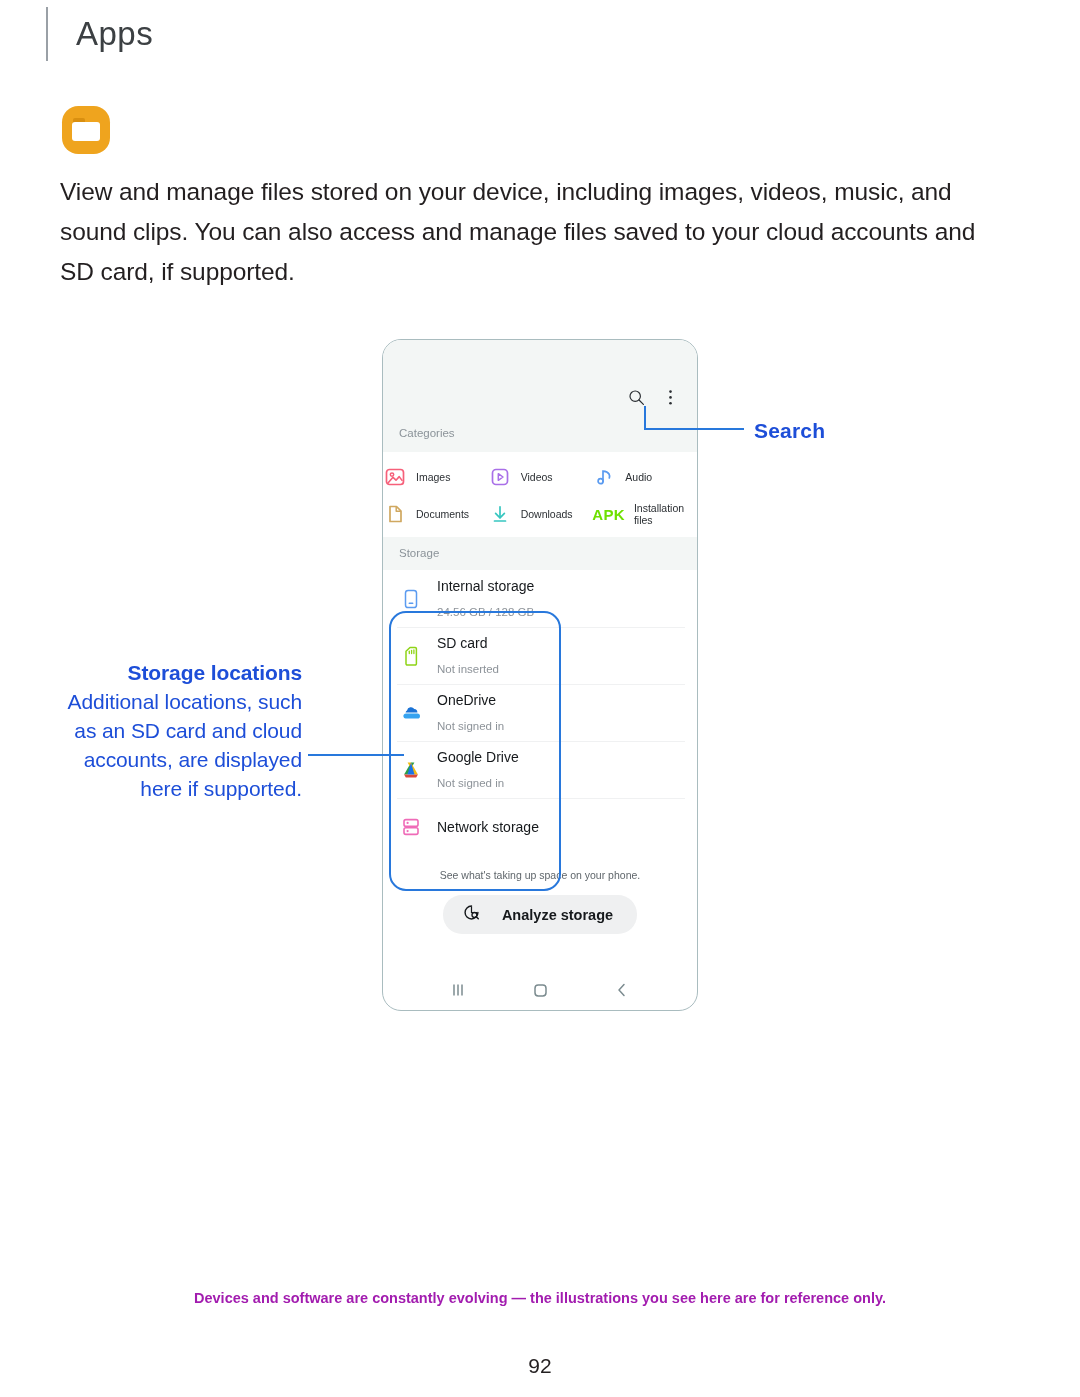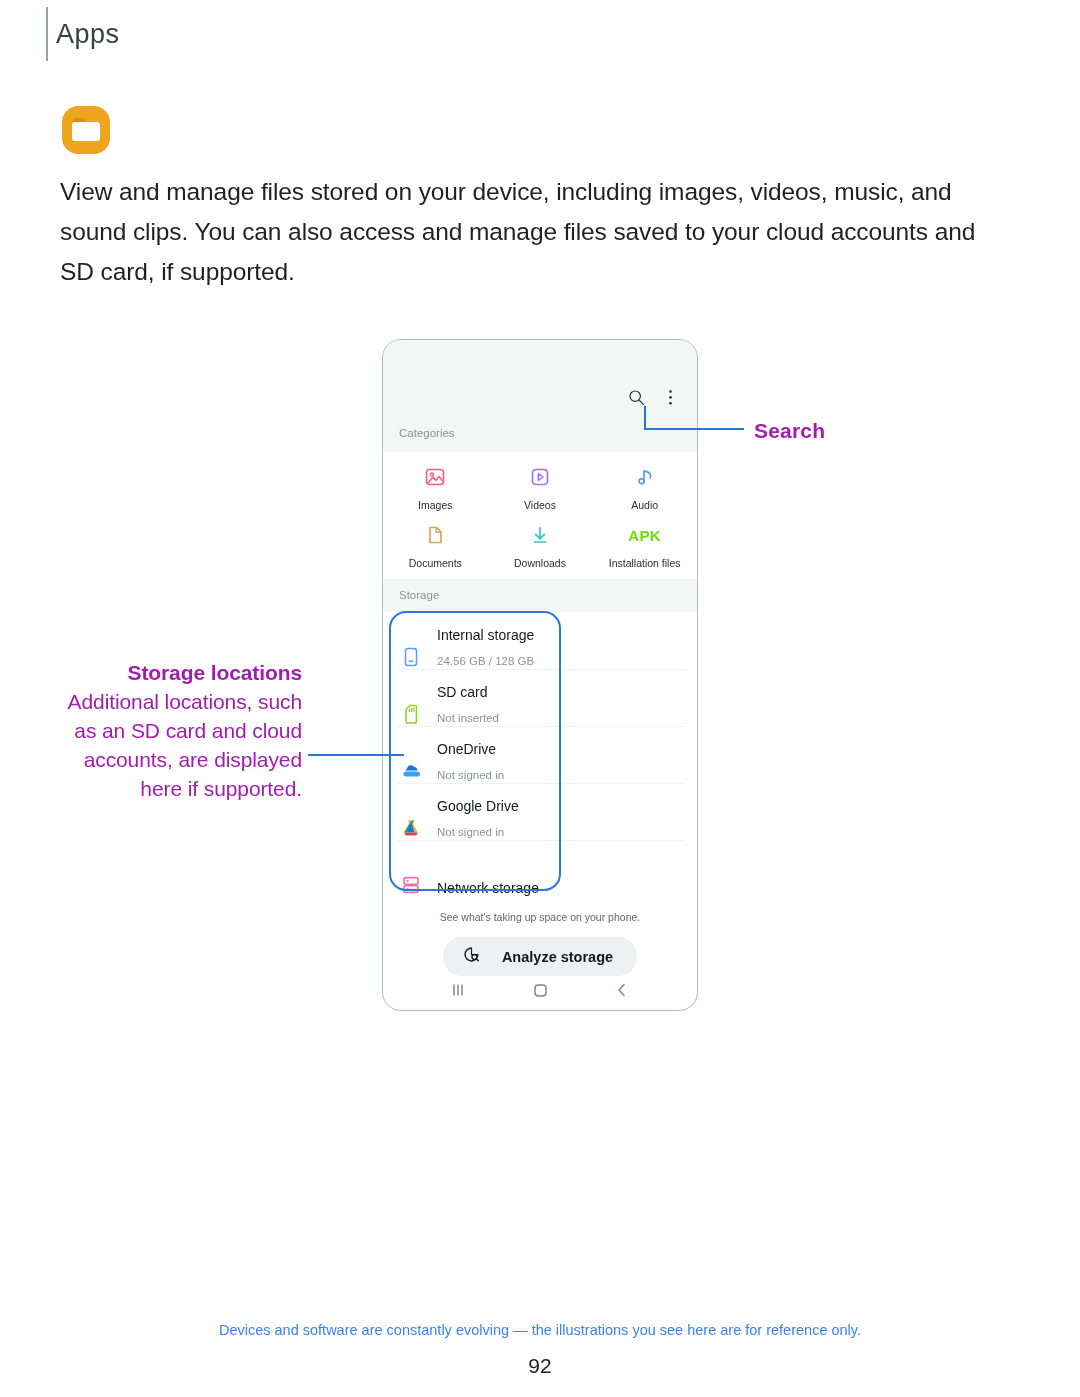--- a/index.html
+++ b/index.html
@@ -24,22 +24,22 @@
     height: 56px;
     display: flex;
     align-items: center;
   }
   #header-rule {
     width: 2px;
     height: 54px;
     background: #9aa0a6;
   }
   #header-title {
-    margin-left: 8px;
-    font-size: 27px;
+    margin-left: 28px;
+    font-size: 33px;
     font-weight: 400;
     color: #3c4043;
     letter-spacing: 0.5px;
   }
 
   
   #app-title-row {
     position: absolute;
     left: 62px;
     top: 106px;
@@ -142,21 +142,21 @@
 
   #categories-grid {
     background: #ffffff;
     padding: 12px 0 10px 0;
     display: grid;
     grid-template-columns: repeat(3, 1fr);
     row-gap: 11px;
   }
   .cat-cell {
     display: flex;
-    flex-direction: column;
+    flex-direction: row;
     align-items: center;
     gap: 9px;
   }
   .cat-ico {
     height: 26px;
     display: flex;
     align-items: center;
     justify-content: center;
   }
   .cat-label {
@@ -168,21 +168,21 @@
     font-weight: bold;
     color: #6ee000;
     letter-spacing: 0.3px;
   }
 
   #storage-list {
     background: #ffffff;
   }
   .storage-row {
     display: flex;
-    align-items: flex-end;
+    align-items: center;
     height: 57px;
     padding-left: 15px;
     position: relative;
   }
   .storage-row + .storage-row::before {
     content: "";
     position: absolute;
     left: 14px;
     right: 12px;
     top: 0;
@@ -253,21 +253,21 @@
     justify-content: center;
     width: 30px;
     height: 22px;
   }
 
   
   .callout-label {
     position: absolute;
     font-size: 21px;
     line-height: 29px;
-    color: #a21caf;
+    color: #1d4ed8;
   }
   #search-callout-label {
     left: 754px;
     top: 416px;
     font-weight: bold;
     letter-spacing: 0.2px;
   }
   #storage-callout-label {
     left: 60px;
     top: 658px;
@@ -309,24 +309,25 @@
     border: 2px solid #2878dc;
     border-radius: 17px;
     box-sizing: border-box;
   }
 
   
   #footer-note {
     position: absolute;
     left: 0;
     right: 0;
-    top: 1322px;
+    top: 1290px;
     text-align: center;
     font-size: 14.5px;
-    color: #3b82f6;
+    color: #a21caf;
+    font-weight: bold;
   }
   #page-number {
     position: absolute;
     left: 0;
     right: 0;
     top: 1354px;
     text-align: center;
     font-size: 21px;
     color: #231f20;
   }

